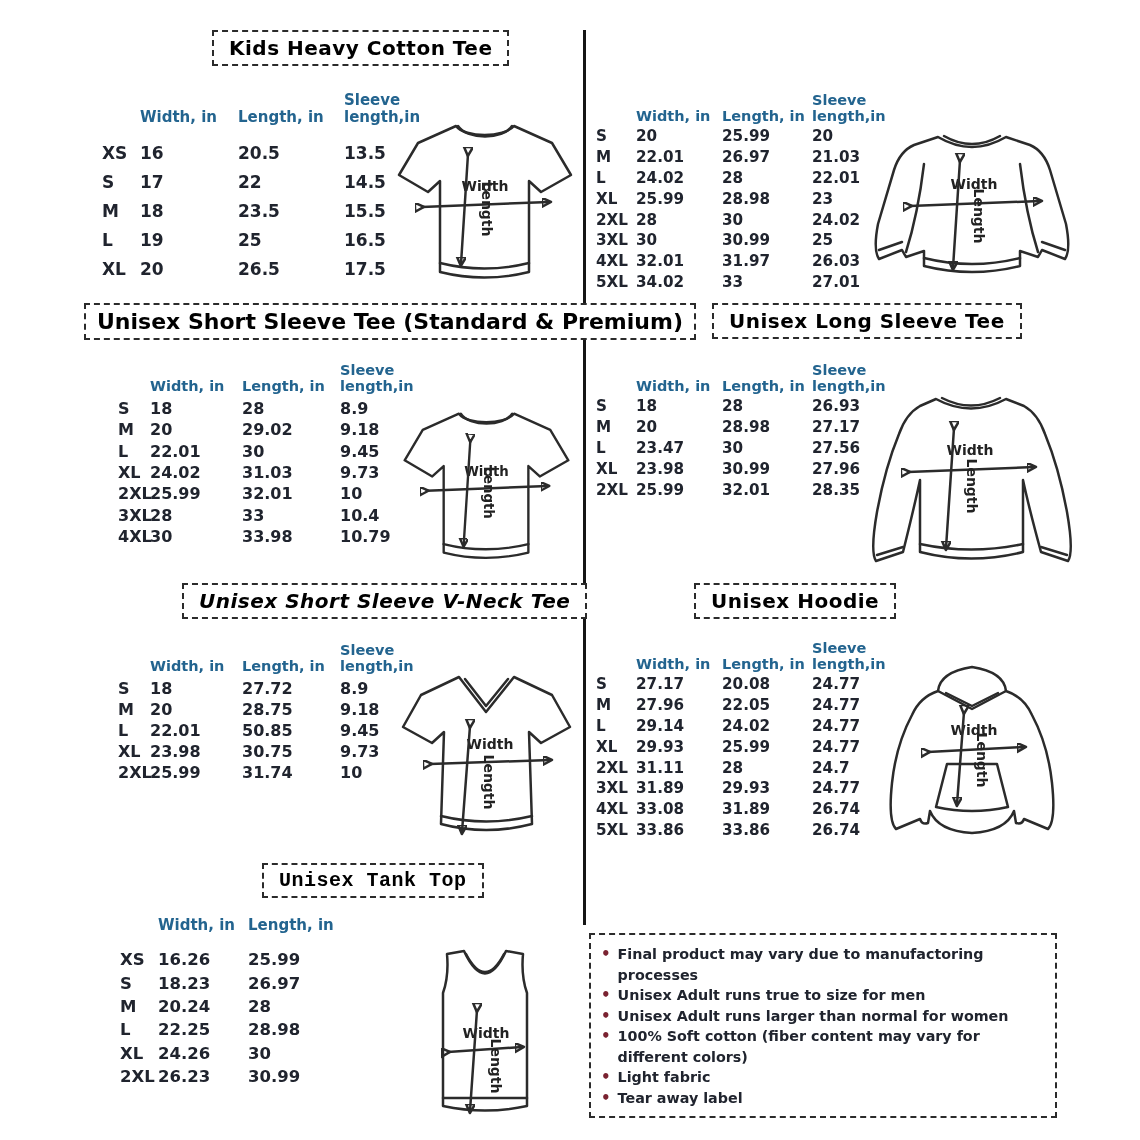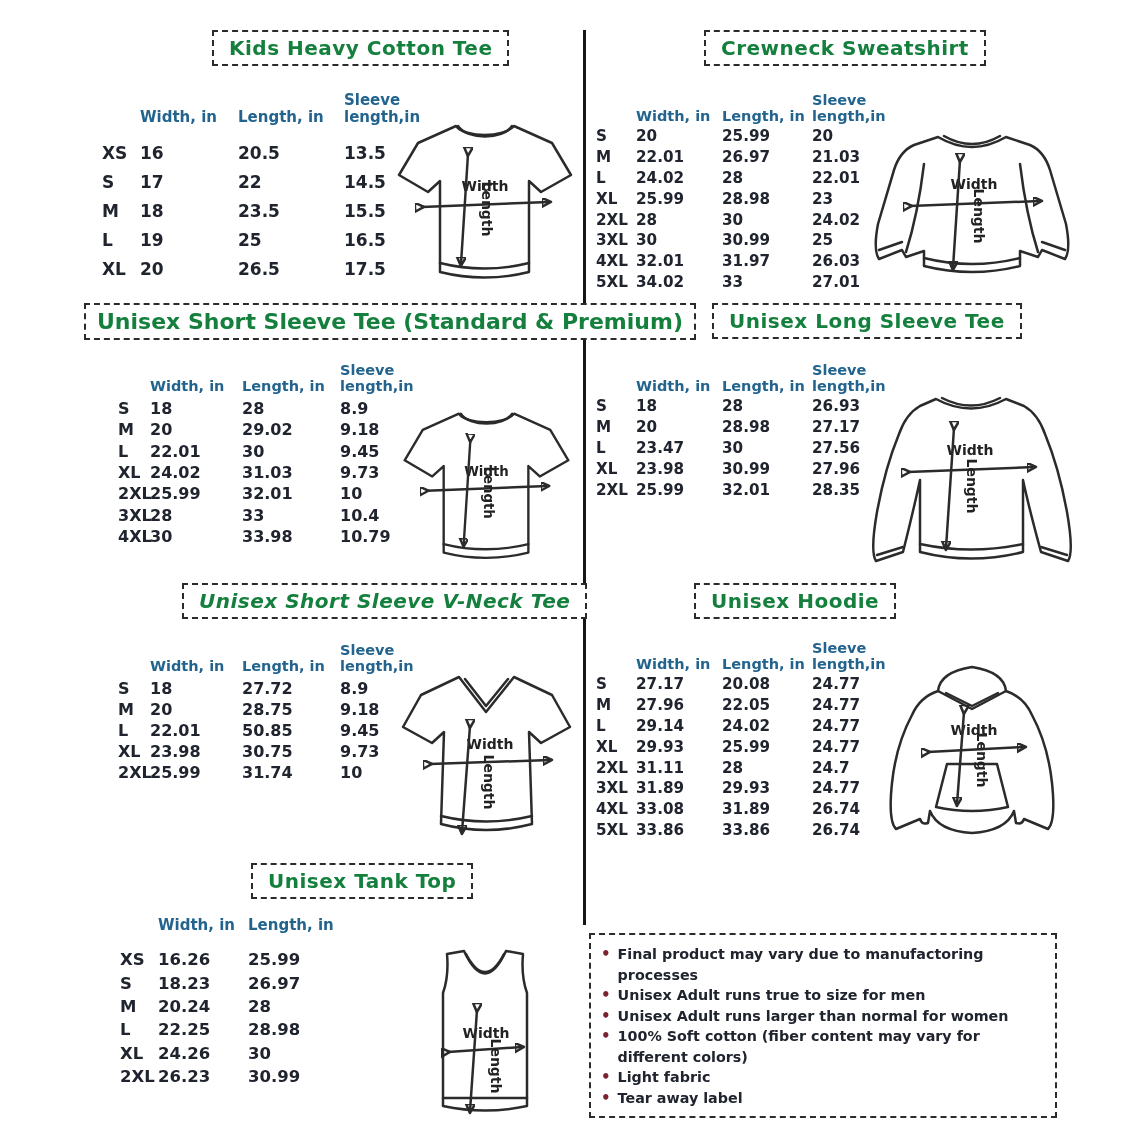--- a/index.html
+++ b/index.html
@@ -1,19 +1,19 @@
 <!DOCTYPE html>
 <html><head>
 <meta charset="utf-8">
 <style>
   html,body{margin:0;padding:0;background:#fff;}
   .page{position:relative;width:1140px;height:1140px;background:#ffffff;
         font-family:"DejaVu Sans",sans-serif;color:#20242e;overflow:hidden;}
 
-  .title{position:absolute;border:2px dashed #2b2b2b;color:#15803d;font-weight:bold;
+  .title{position:absolute;border:2px dashed #2b2b2b;color:#000000;font-weight:bold;
          font-size:20px;padding:4px 15px;white-space:nowrap;background:#fff;letter-spacing:.5px;}
   .title.small{font-size:22px;padding:4px 11px;letter-spacing:0;}
 
   .divider{position:absolute;left:583px;top:30px;width:3px;height:895px;background:#161616;}
 
   .size-table{position:absolute;font-weight:bold;}
   .trow{display:flex;align-items:center;}
   .trow .c:nth-child(1){width:var(--c0);}
   .trow .c:nth-child(2){width:var(--c1);}
   .trow .c:nth-child(3){width:var(--c2);}
@@ -56,26 +56,25 @@
   .note-item .bullet{color:#7a2230;font-size:15px;line-height:20.5px;}
 </style>
 </head>
 <body>
 
 <div class="page">
 
   <div class="divider"></div>
 
   <div class="title" style="left:212px;top:30px;">Kids Heavy Cotton Tee</div>
-  <div class="title" style="left:704px;top:30px;">Crewneck Sweatshirt</div>
   <div class="title small" style="left:84px;top:303px;">Unisex Short Sleeve Tee (Standard &amp; Premium)</div>
   <div class="title" style="left:712px;top:303px;">Unisex Long Sleeve Tee</div>
   <div class="title" style="left:182px;top:583px;font-style:italic;">Unisex Short Sleeve V-Neck Tee</div>
   <div class="title" style="left:694px;top:583px;text-align:right;">Unisex Hoodie</div>
-  <div class="title" style="left:251px;top:863px;">Unisex Tank Top</div>
+  <div class="title" style="left:262px;top:863px;font-family:Liberation Mono, monospace;">Unisex Tank Top</div>
 
   <div class="size-table t-kids" style="left:102px;top:84px;">
       <div class="trow thead">
         <span class="c size"></span>
         <span class="c col-head">Width, in</span>
         <span class="c col-head">Length, in</span>
         <span class="c col-head">Sleeve
 length,in</span>
       </div>
       <div class="trow">

